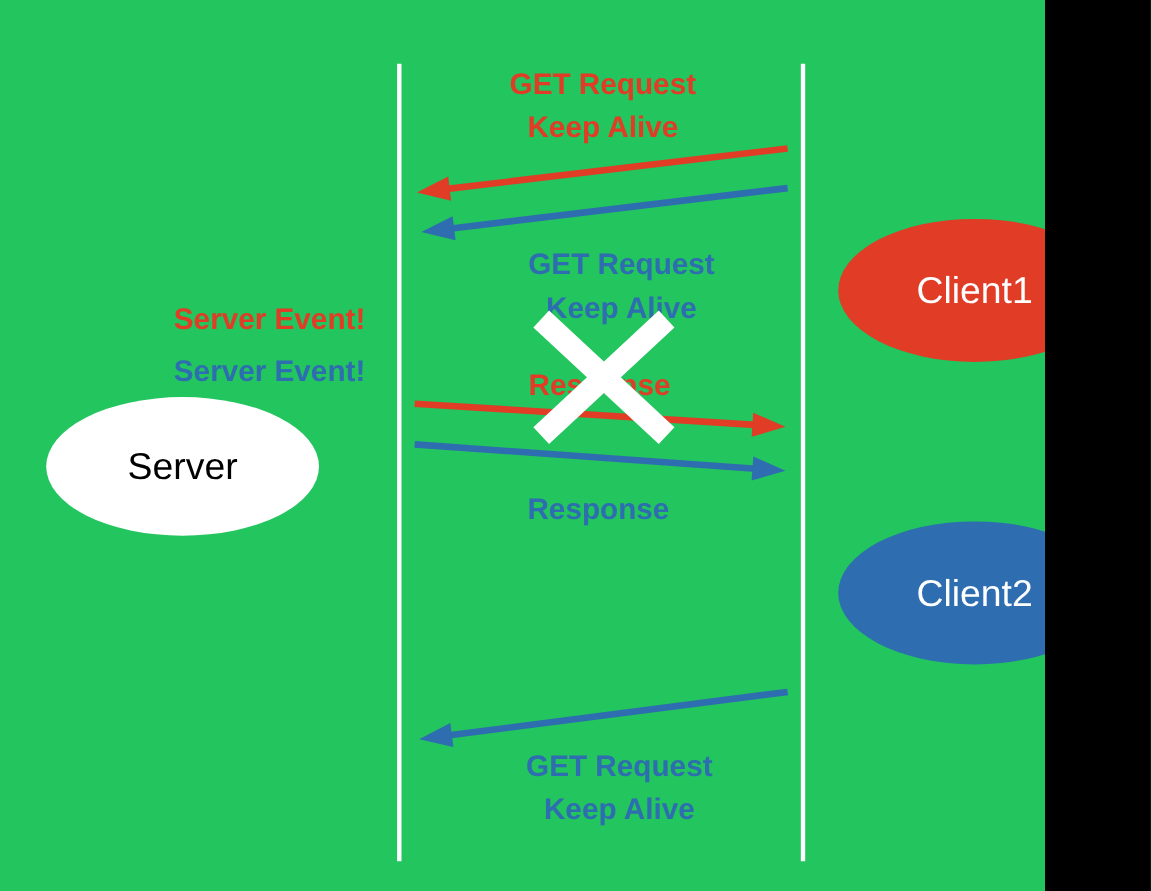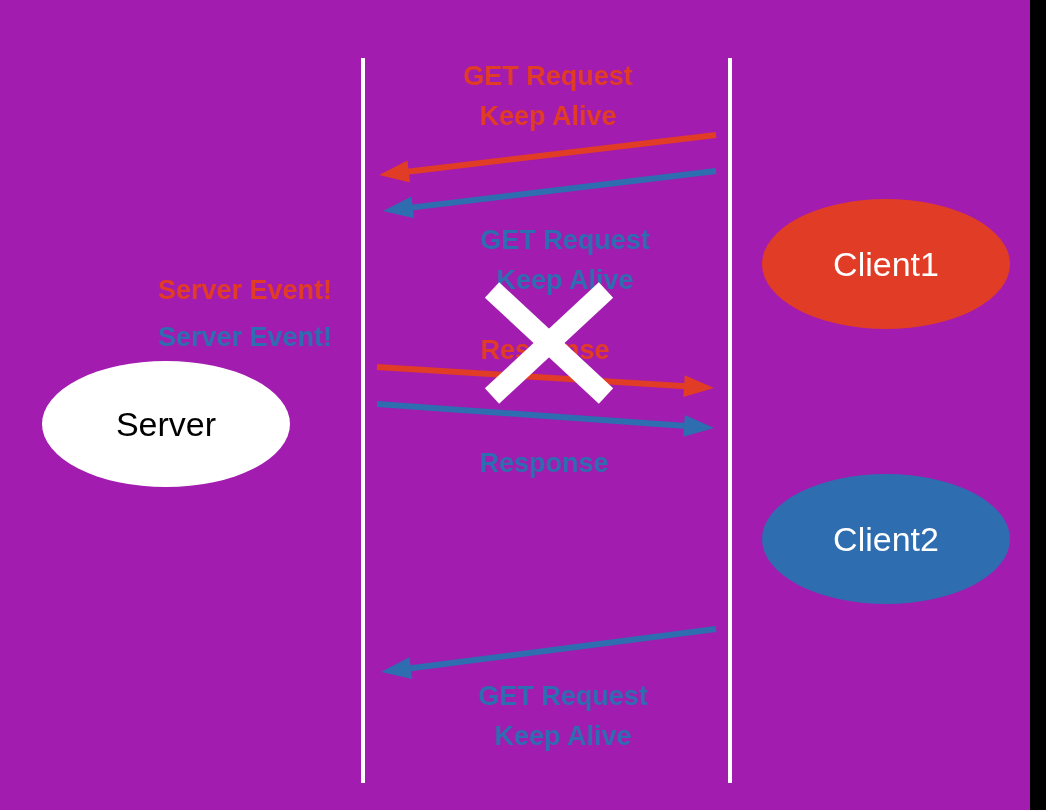--- a/index.html
+++ b/index.html
@@ -3,23 +3,23 @@
 <meta charset="utf-8">
 <title>HTTP Long Polling Sequence Diagram</title>
 <style>
   html, body {
     margin: 0;
     padding: 0;
     background: #000000;
   }
   #canvas {
     position: relative;
-    width: 1030px;
+    width: 950px;
     height: 810px;
-    background: #a21caf;
+    background: #22c55e;
     overflow: hidden;
     font-family: "Liberation Sans", sans-serif;
   }
   #diagram-svg {
     position: absolute;
     left: 0;
     top: 0;
     width: 1046px;
     height: 810px;
   }

